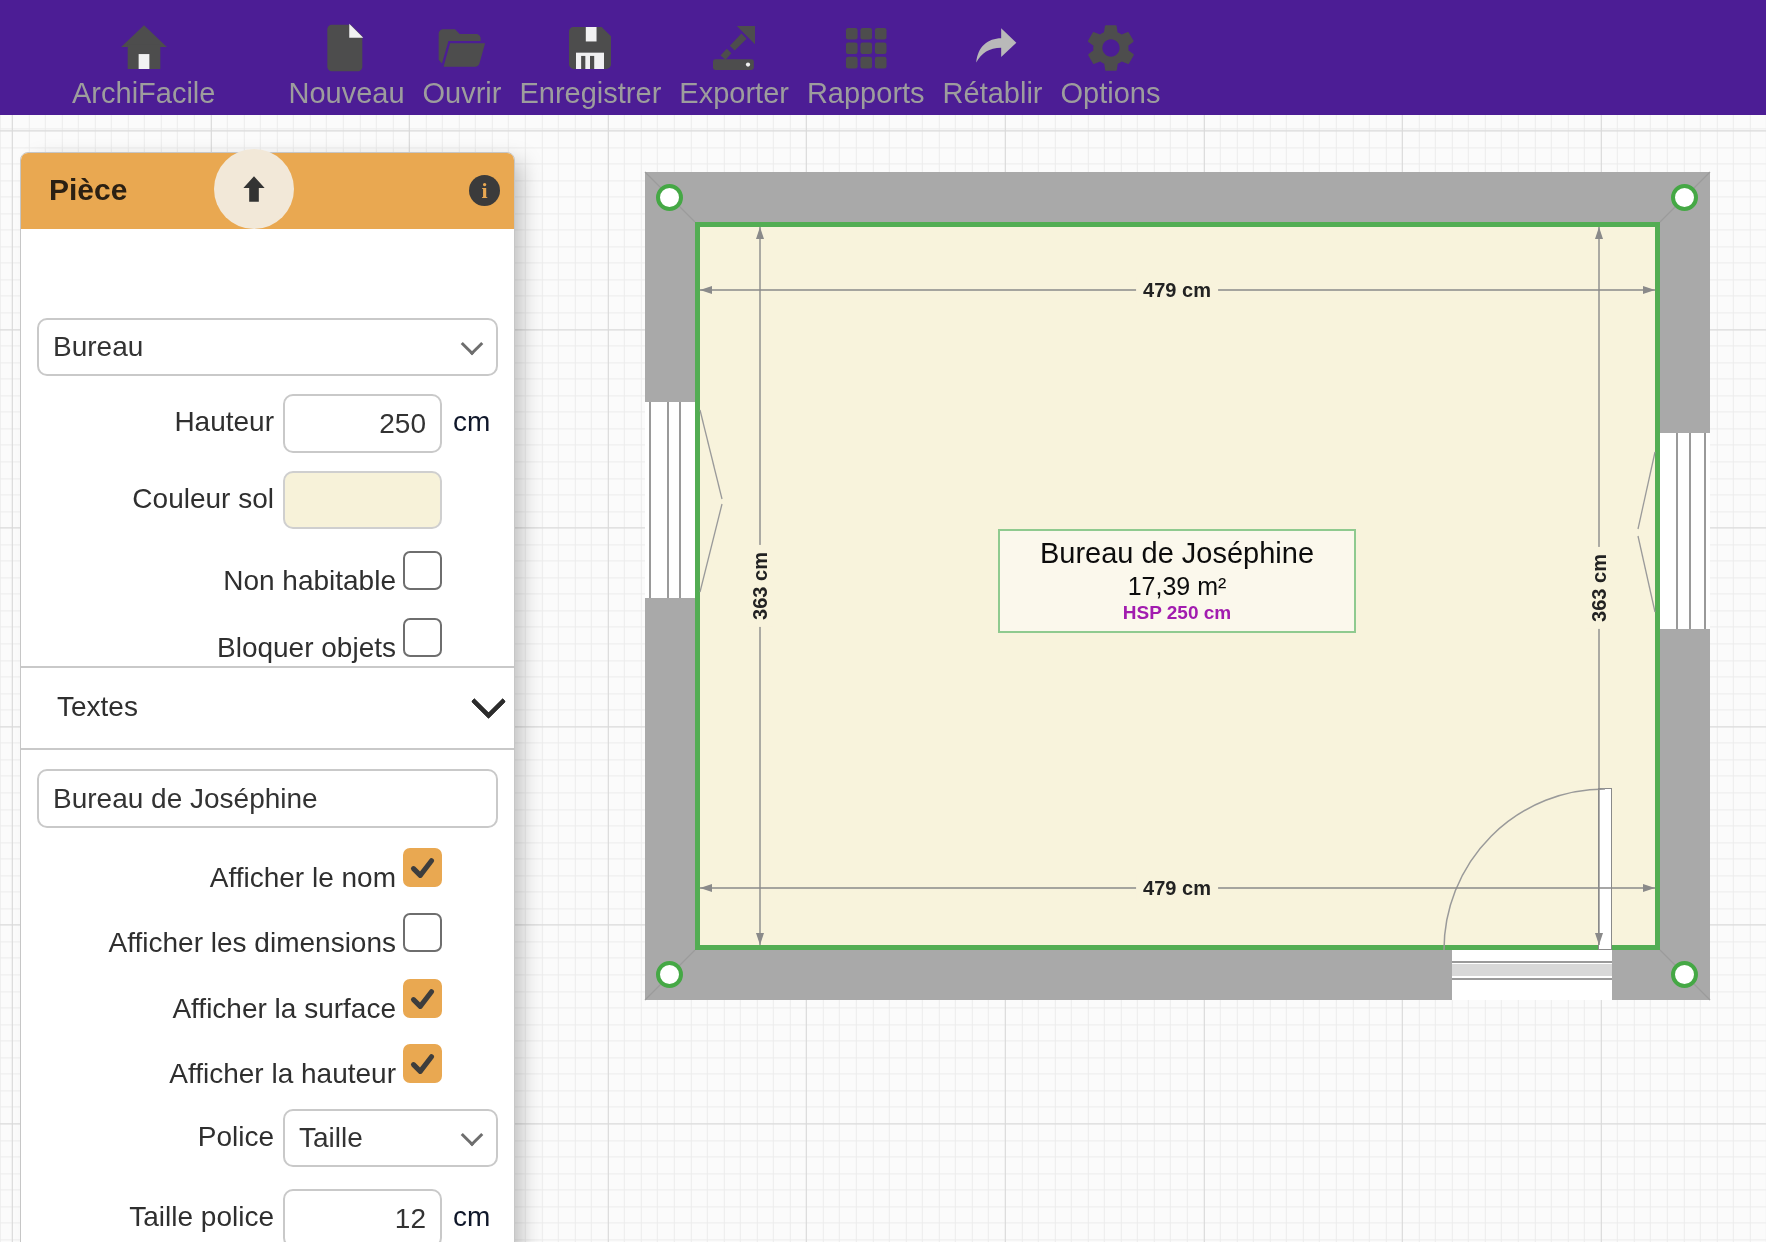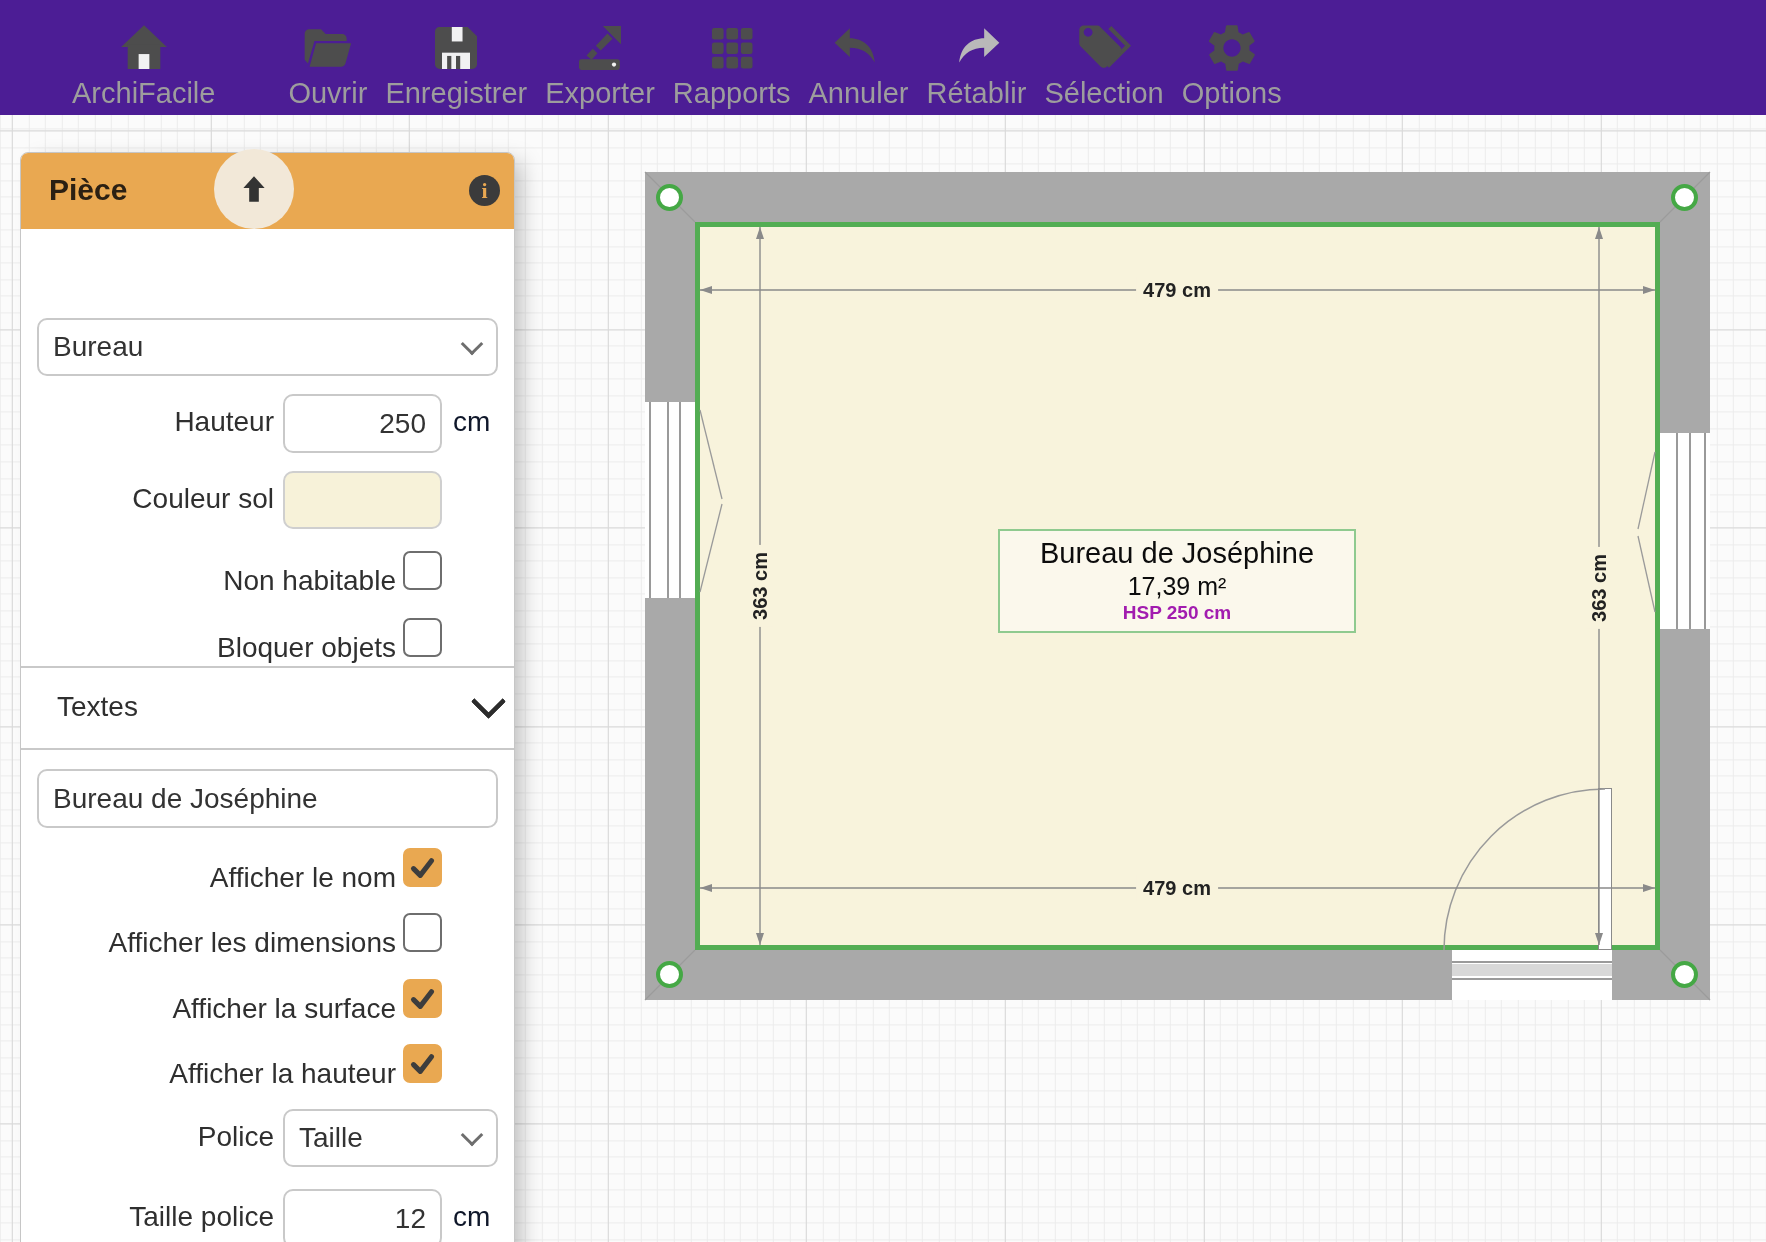--- a/index.html
+++ b/index.html
@@ -92,20 +92,29 @@
           <polygon class="ic-fill" points="12,2.2 21.8,11.6 2.2,11.6"></polygon>
           <rect class="ic-fill" x="5" y="10.5" width="14" height="10.5"></rect>
           <rect x="9.7" y="14.6" width="4.6" height="6.4" fill="#f1f1f2"></rect>
         </svg>
     </span>
     <span class="lbl">ArchiFacile</span>
   </div>
   <div class="tb-item">
     <span class="ic">
       <svg viewBox="0 0 24 24">
+          <path class="ic-fill" d="M6,2h8l5,5v13c0,1.1-.9,2-2,2H6c-1.1,0-2-.9-2-2V4c0-1.1.9-2,2-2Z"></path>
+          <polygon points="13.4,1.6 19.4,7.6 13.4,7.6" fill="#f1f1f2"></polygon>
+        </svg>
+    </span>
+    <span class="lbl">Nouveau</span>
+  </div>
+  <div class="tb-item">
+    <span class="ic">
+      <svg viewBox="0 0 24 24">
           <path class="ic-fill" d="M2,6c0-1.1.9-2,2-2h5l2,2h7c1.1,0,2,.9,2,2v1H6.2L3.4,18.6,2,17V6Z"></path>
           <path class="ic-fill" d="M6.9,10h15l-2.4,8.5c-.25.9-1,1.5-1.9,1.5H4.1L6.9,10Z"></path>
         </svg>
     </span>
     <span class="lbl">Ouvrir</span>
   </div>
   <div class="tb-item">
     <span class="ic">
       <svg viewBox="0 0 24 24">
           <path class="ic-fill" d="M5,3h12l4,4v12c0,1.1-.9,2-2,2H5c-1.1,0-2-.9-2-2V5c0-1.1.9-2,2-2Z"></path>
@@ -143,41 +152,24 @@
             <rect x="9.6" y="15.8" width="5" height="5" rx="1"></rect>
             <rect x="15.8" y="15.8" width="5" height="5" rx="1"></rect>
           </g>
         </svg>
     </span>
     <span class="lbl">Rapports</span>
   </div>
   <div class="tb-item">
     <span class="ic">
       <svg viewBox="0 0 24 24">
-          <path class="ic-fill" d="M8.5,3.5 L2,9.7 L8.5,15.9 V11.9 C13.6,11.9 17,14.2 19.2,18.2 C18.6,11.4 14.1,7.8 8.5,7.8 Z"></path>
-        </svg>
-    </span>
-    <span class="lbl">Annuler</span>
-  </div>
-  <div class="tb-item">
-    <span class="ic">
-      <svg viewBox="0 0 24 24">
           <path class="ic-fill-dis" d="M15.5,3.5 L22,9.7 L15.5,15.9 V11.9 C10.4,11.9 7,14.2 4.8,18.2 C5.4,11.4 9.9,7.8 15.5,7.8 Z"></path>
         </svg>
     </span>
     <span class="lbl">Rétablir</span>
-  </div>
-  <div class="tb-item">
-    <span class="ic">
-      <svg viewBox="0 0 24 24">
-          <path d="M14.5,3.2 L22.3,11 L13.5,19.8" fill="none" stroke="#4d4d4d" stroke-width="1.8"></path>
-          <path class="ic-fill" d="M18.9,11.5 L10.4,3 C10,2.6 9.5,2.4 9,2.4 H3.4 C2.3,2.4 1.4,3.3 1.4,4.4 v5.6 c0,.5.2,1,.6,1.4 l8.5,8.5 c.8.8 2,.8 2.8,0 l5.6-5.6 c.8-.8.8-2 0-2.8 Z M5.2,7.2 c-1.1,0-1.9-.9-1.9-1.9 s.9-1.9,1.9-1.9 1.9.9,1.9,1.9 -.9,1.9-1.9,1.9 Z"></path>
-        </svg>
-    </span>
-    <span class="lbl">Sélection</span>
   </div>
   <div class="tb-item">
     <span class="ic">
       <svg viewBox="0 0 24 24">
           <path class="ic-fill" fill-rule="evenodd" d="M19.4,13c.1-.3.1-.6.1-1s0-.7-.1-1l2.1-1.6c.2-.2.2-.4.1-.6l-2-3.4c-.1-.2-.4-.3-.6-.2l-2.5,1c-.5-.4-1.1-.7-1.7-1L14.4,2.6c0-.2-.2-.4-.5-.4h-4c-.2,0-.4.2-.5.4L9,5.2c-.6.2-1.2.6-1.7,1l-2.5-1c-.2-.1-.5,0-.6.2l-2,3.4c-.1.2-.1.5.1.6L4.5,11c0,.3-.1.6-.1,1s0,.7.1,1l-2.1,1.6c-.2.2-.2.4-.1.6l2,3.4c.1.2.4.3.6.2l2.5-1c.5.4,1.1.7,1.7,1l.4,2.6c0,.2.2.4.5.4h4c.2,0,.4-.2.5-.4l.4-2.6c.6-.2,1.2-.6,1.7-1l2.5,1c.2.1.5,0,.6-.2l2-3.4c.1-.2.1-.5-.1-.6L19.4,13Z M12,15.7c-2,0-3.7-1.7-3.7-3.7s1.7-3.7,3.7-3.7,3.7,1.7,3.7,3.7-1.7,3.7-3.7,3.7Z"></path>
         </svg>
     </span>
     <span class="lbl">Options</span>
   </div>
 </div>

